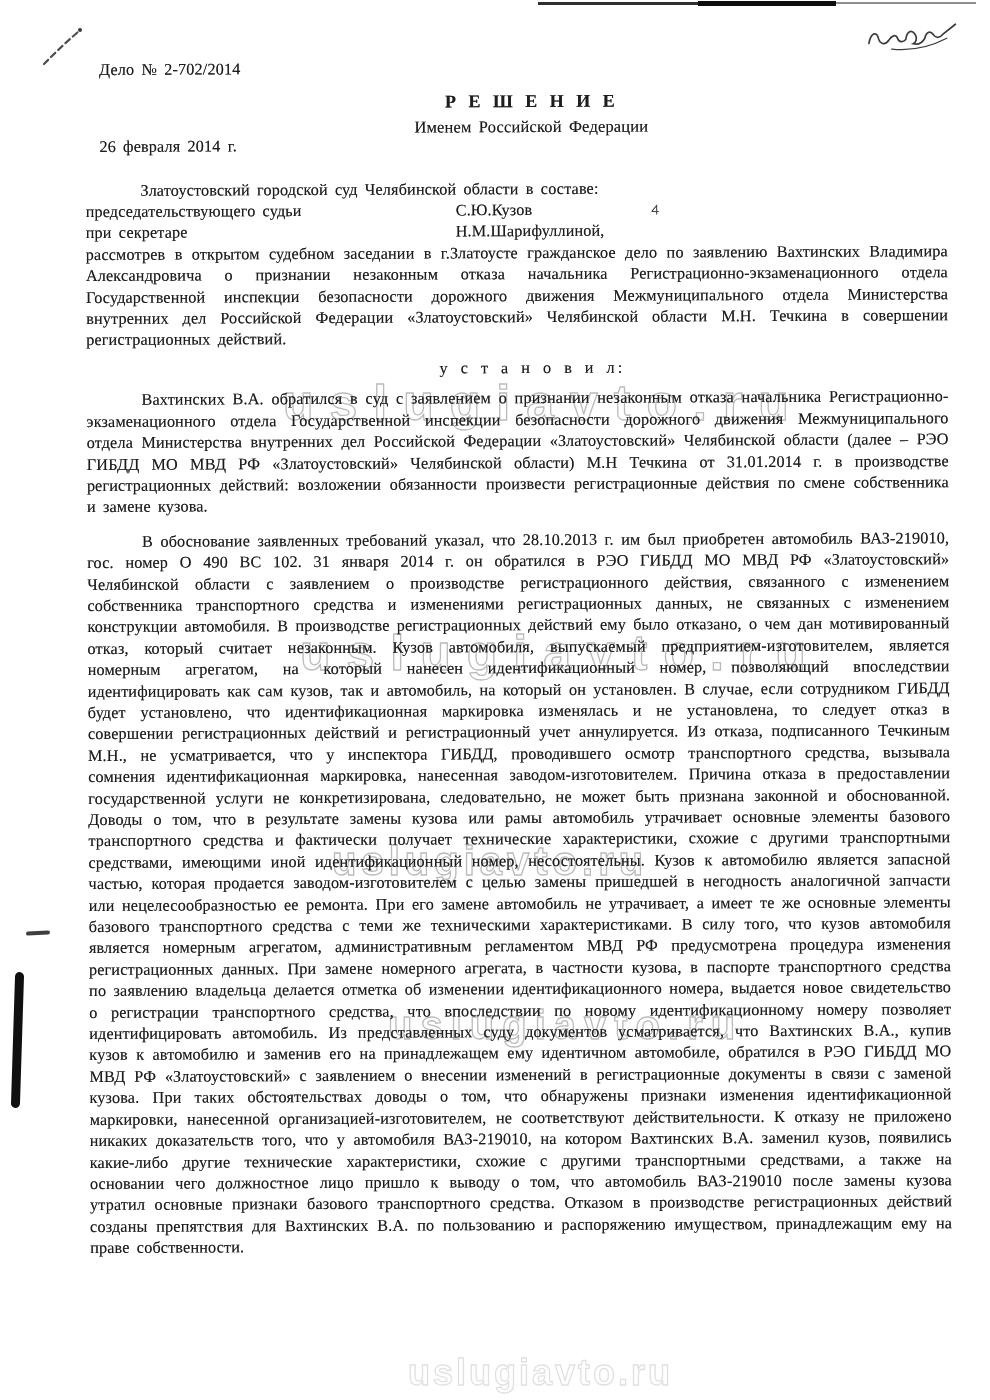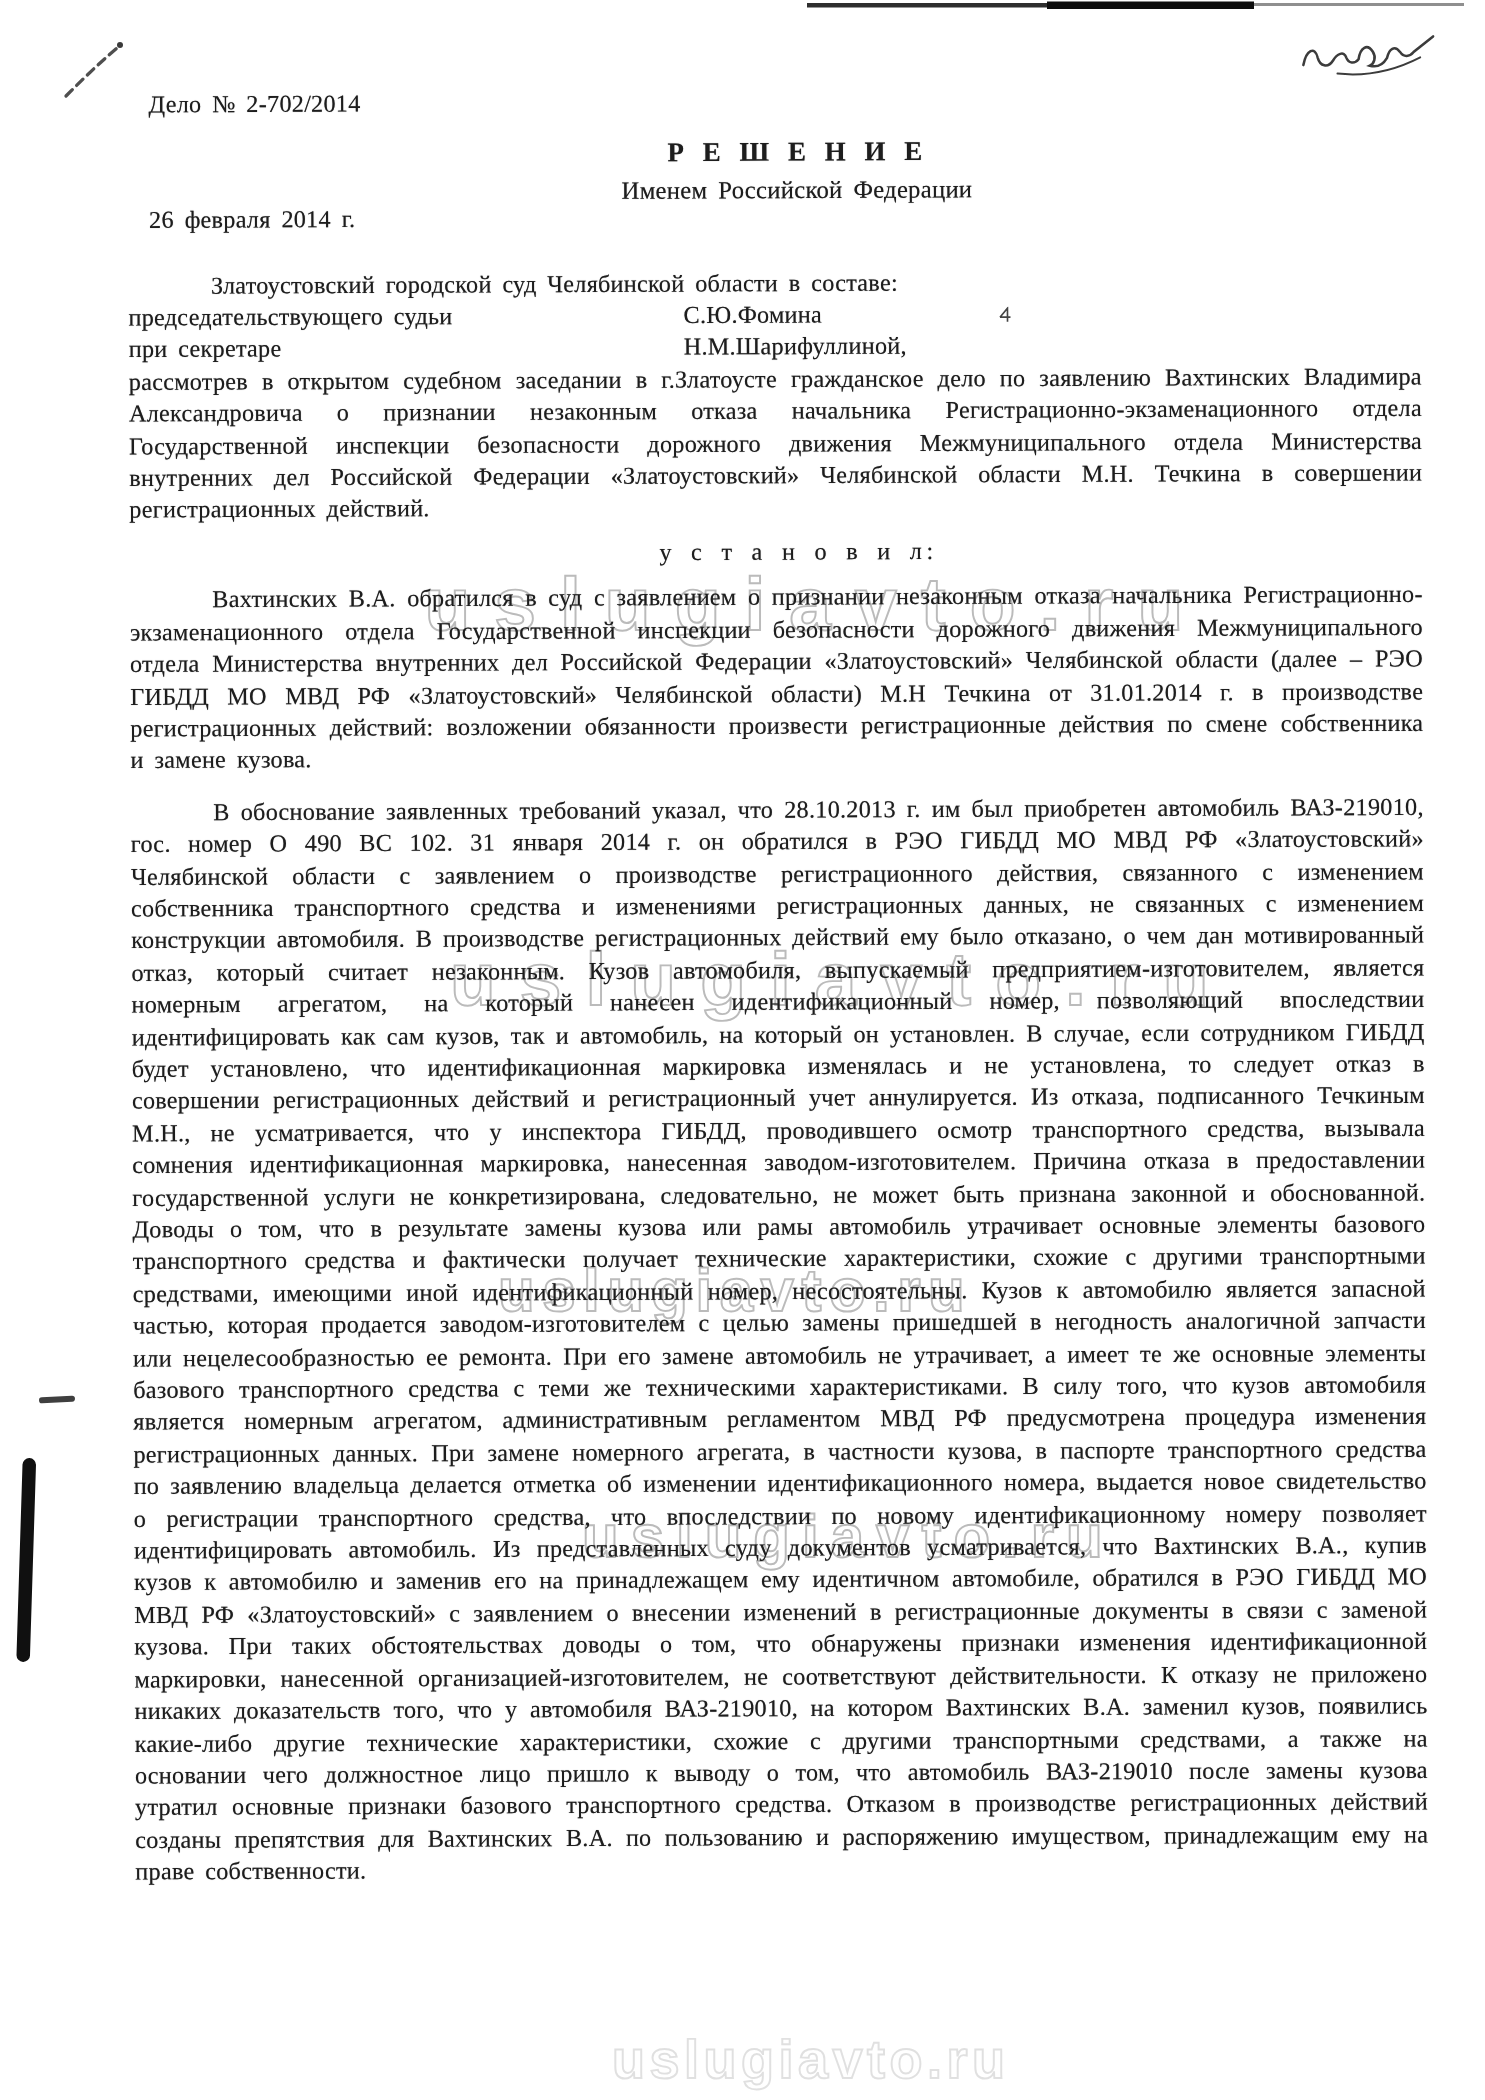--- a/index.html
+++ b/index.html
@@ -93,21 +93,21 @@
       <div class="doc-title">Р Е Ш Е Н И Е</div>
       <div class="doc-subtitle">Именем Российской Федерации</div>
     </div>
 
     <div class="doc-date">26 февраля 2014 г.</div>
 
     <p class="court-intro">Златоустовский городской суд Челябинской области в составе:</p>
 
     <div class="comp-row">
       <span class="lbl">председательствующего судьи</span>
-      <span class="val">С.Ю.Фомина</span>
+      <span class="val">С.Ю.Кузов</span>
       <svg class="ink-mark" width="9" height="11" viewBox="0 0 9 11">
         <path d="M1 7 L6 1 L6 10 M1 7 L8 7" fill="none" stroke="#444" stroke-width="1.1"></path>
       </svg>
     </div>
 
     <div class="comp-row">
       <span class="lbl">при секретаре</span>
       <span class="val">Н.М.Шарифуллиной,</span>
     </div>
 

